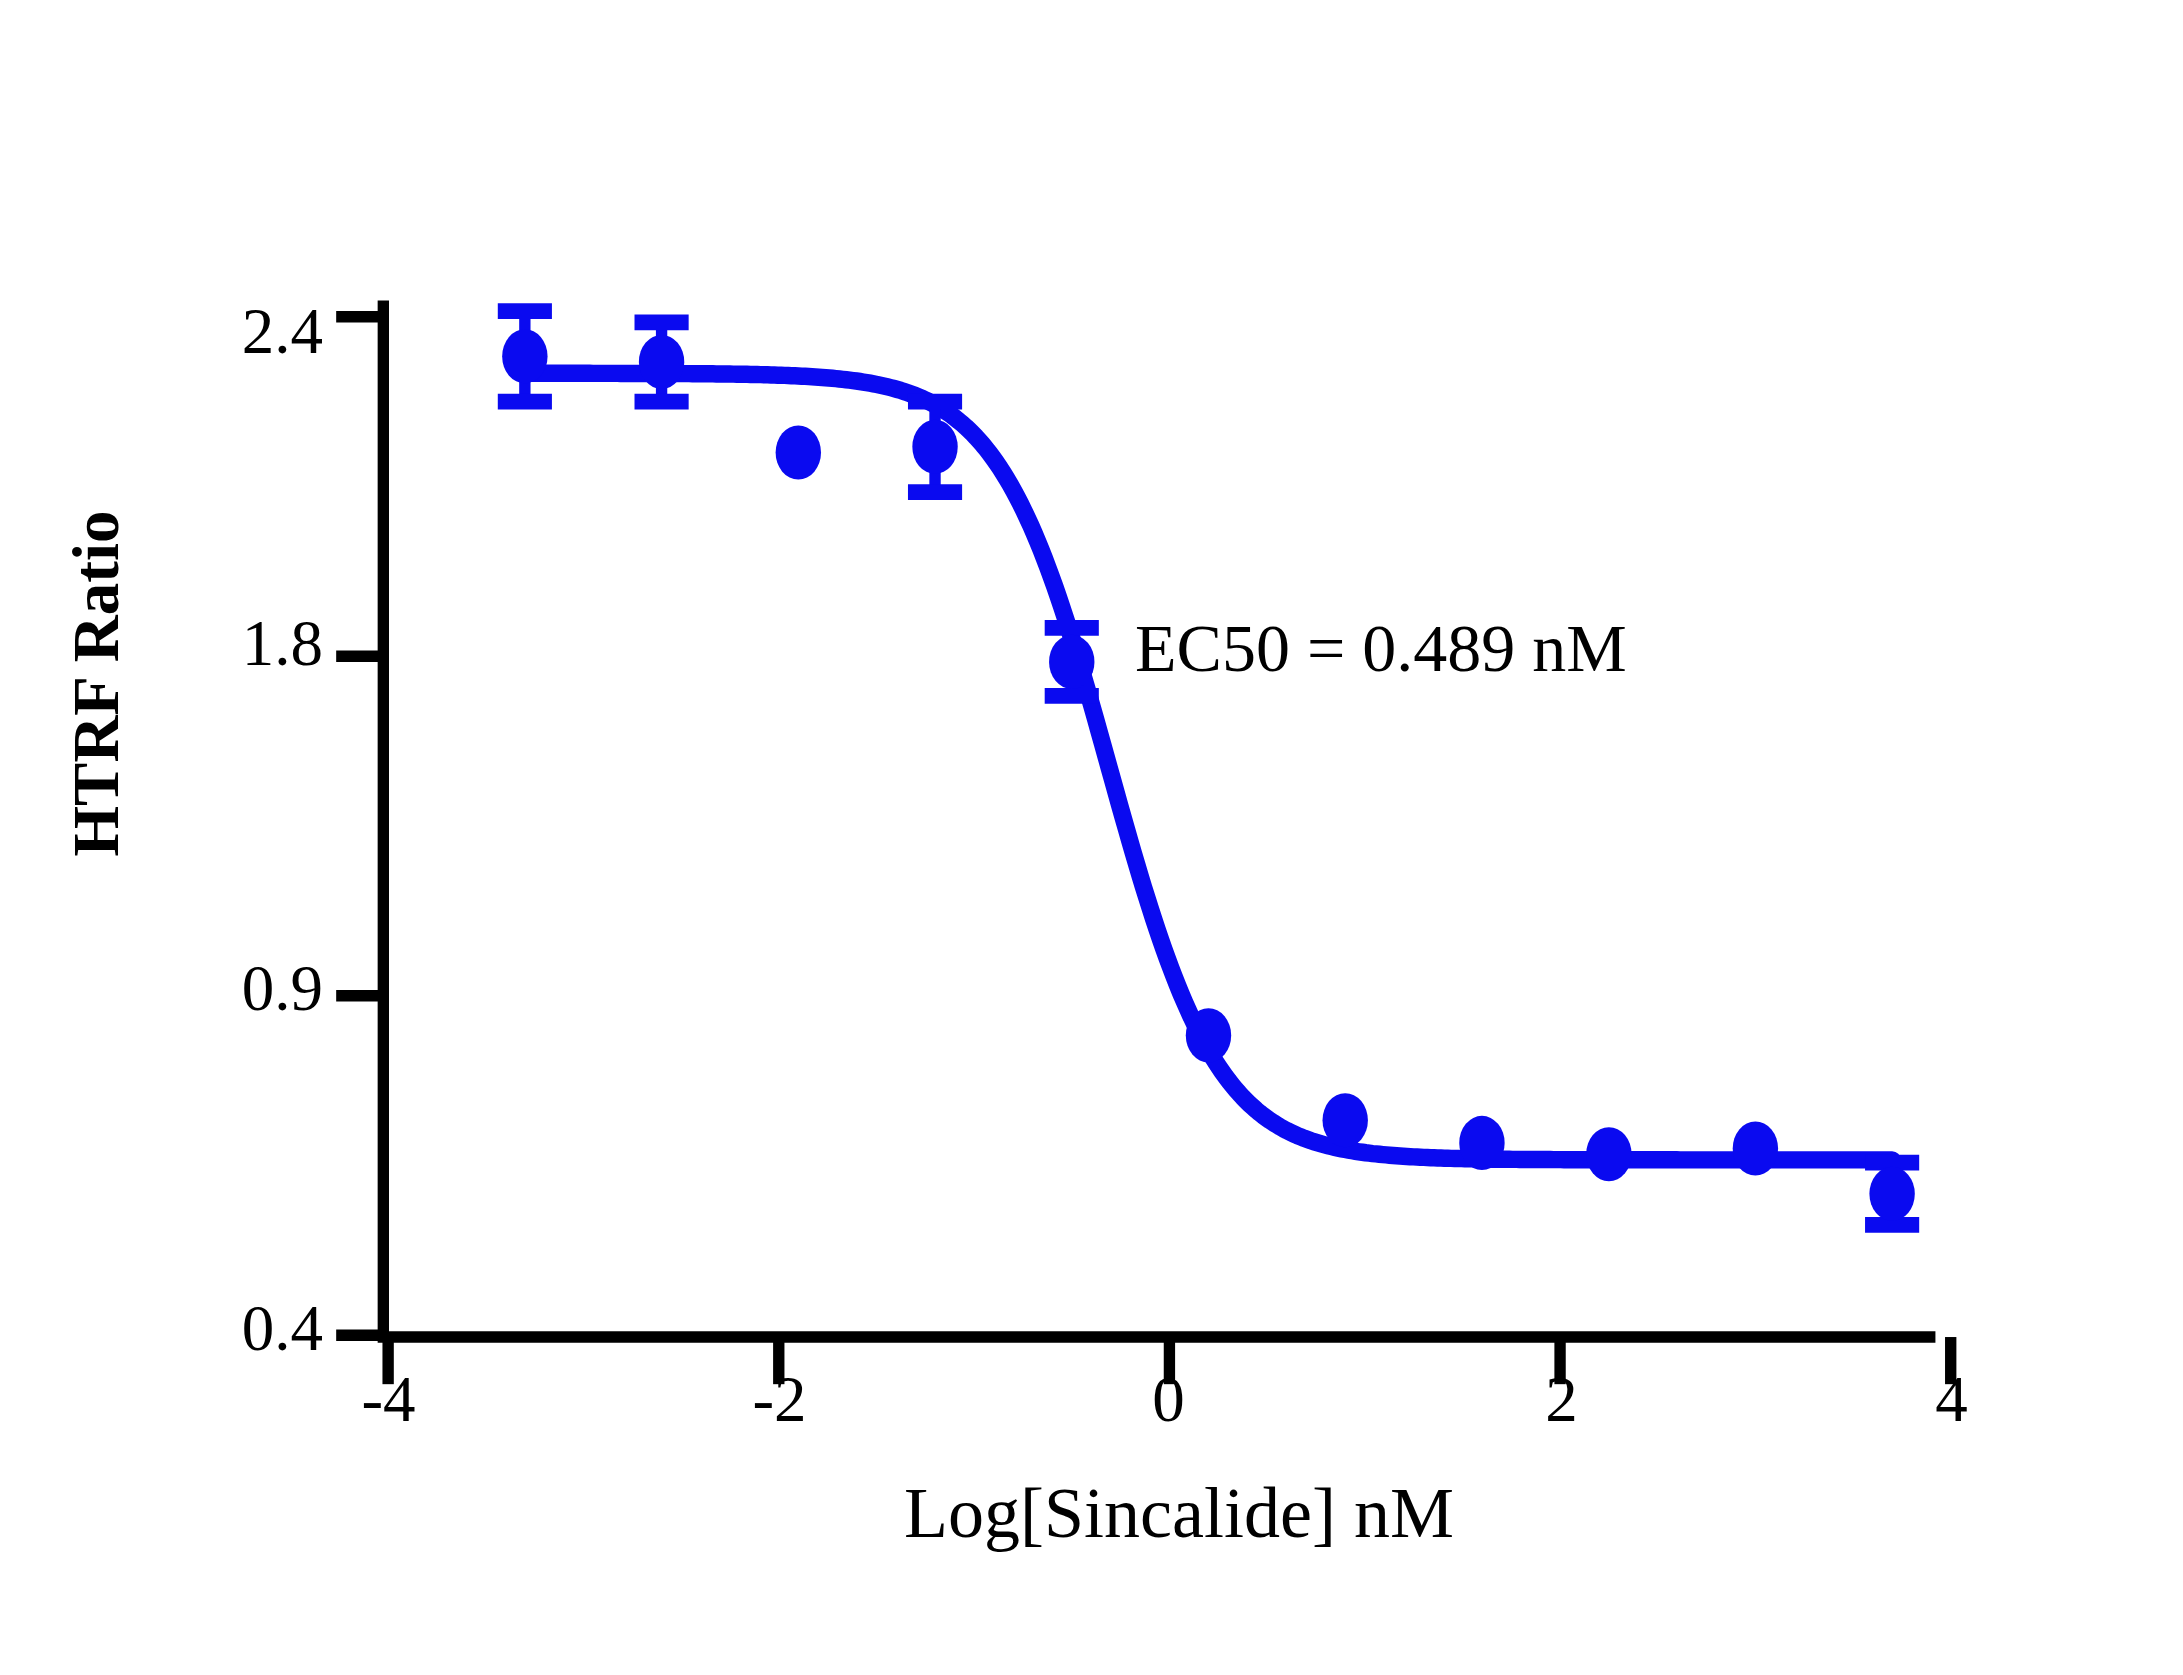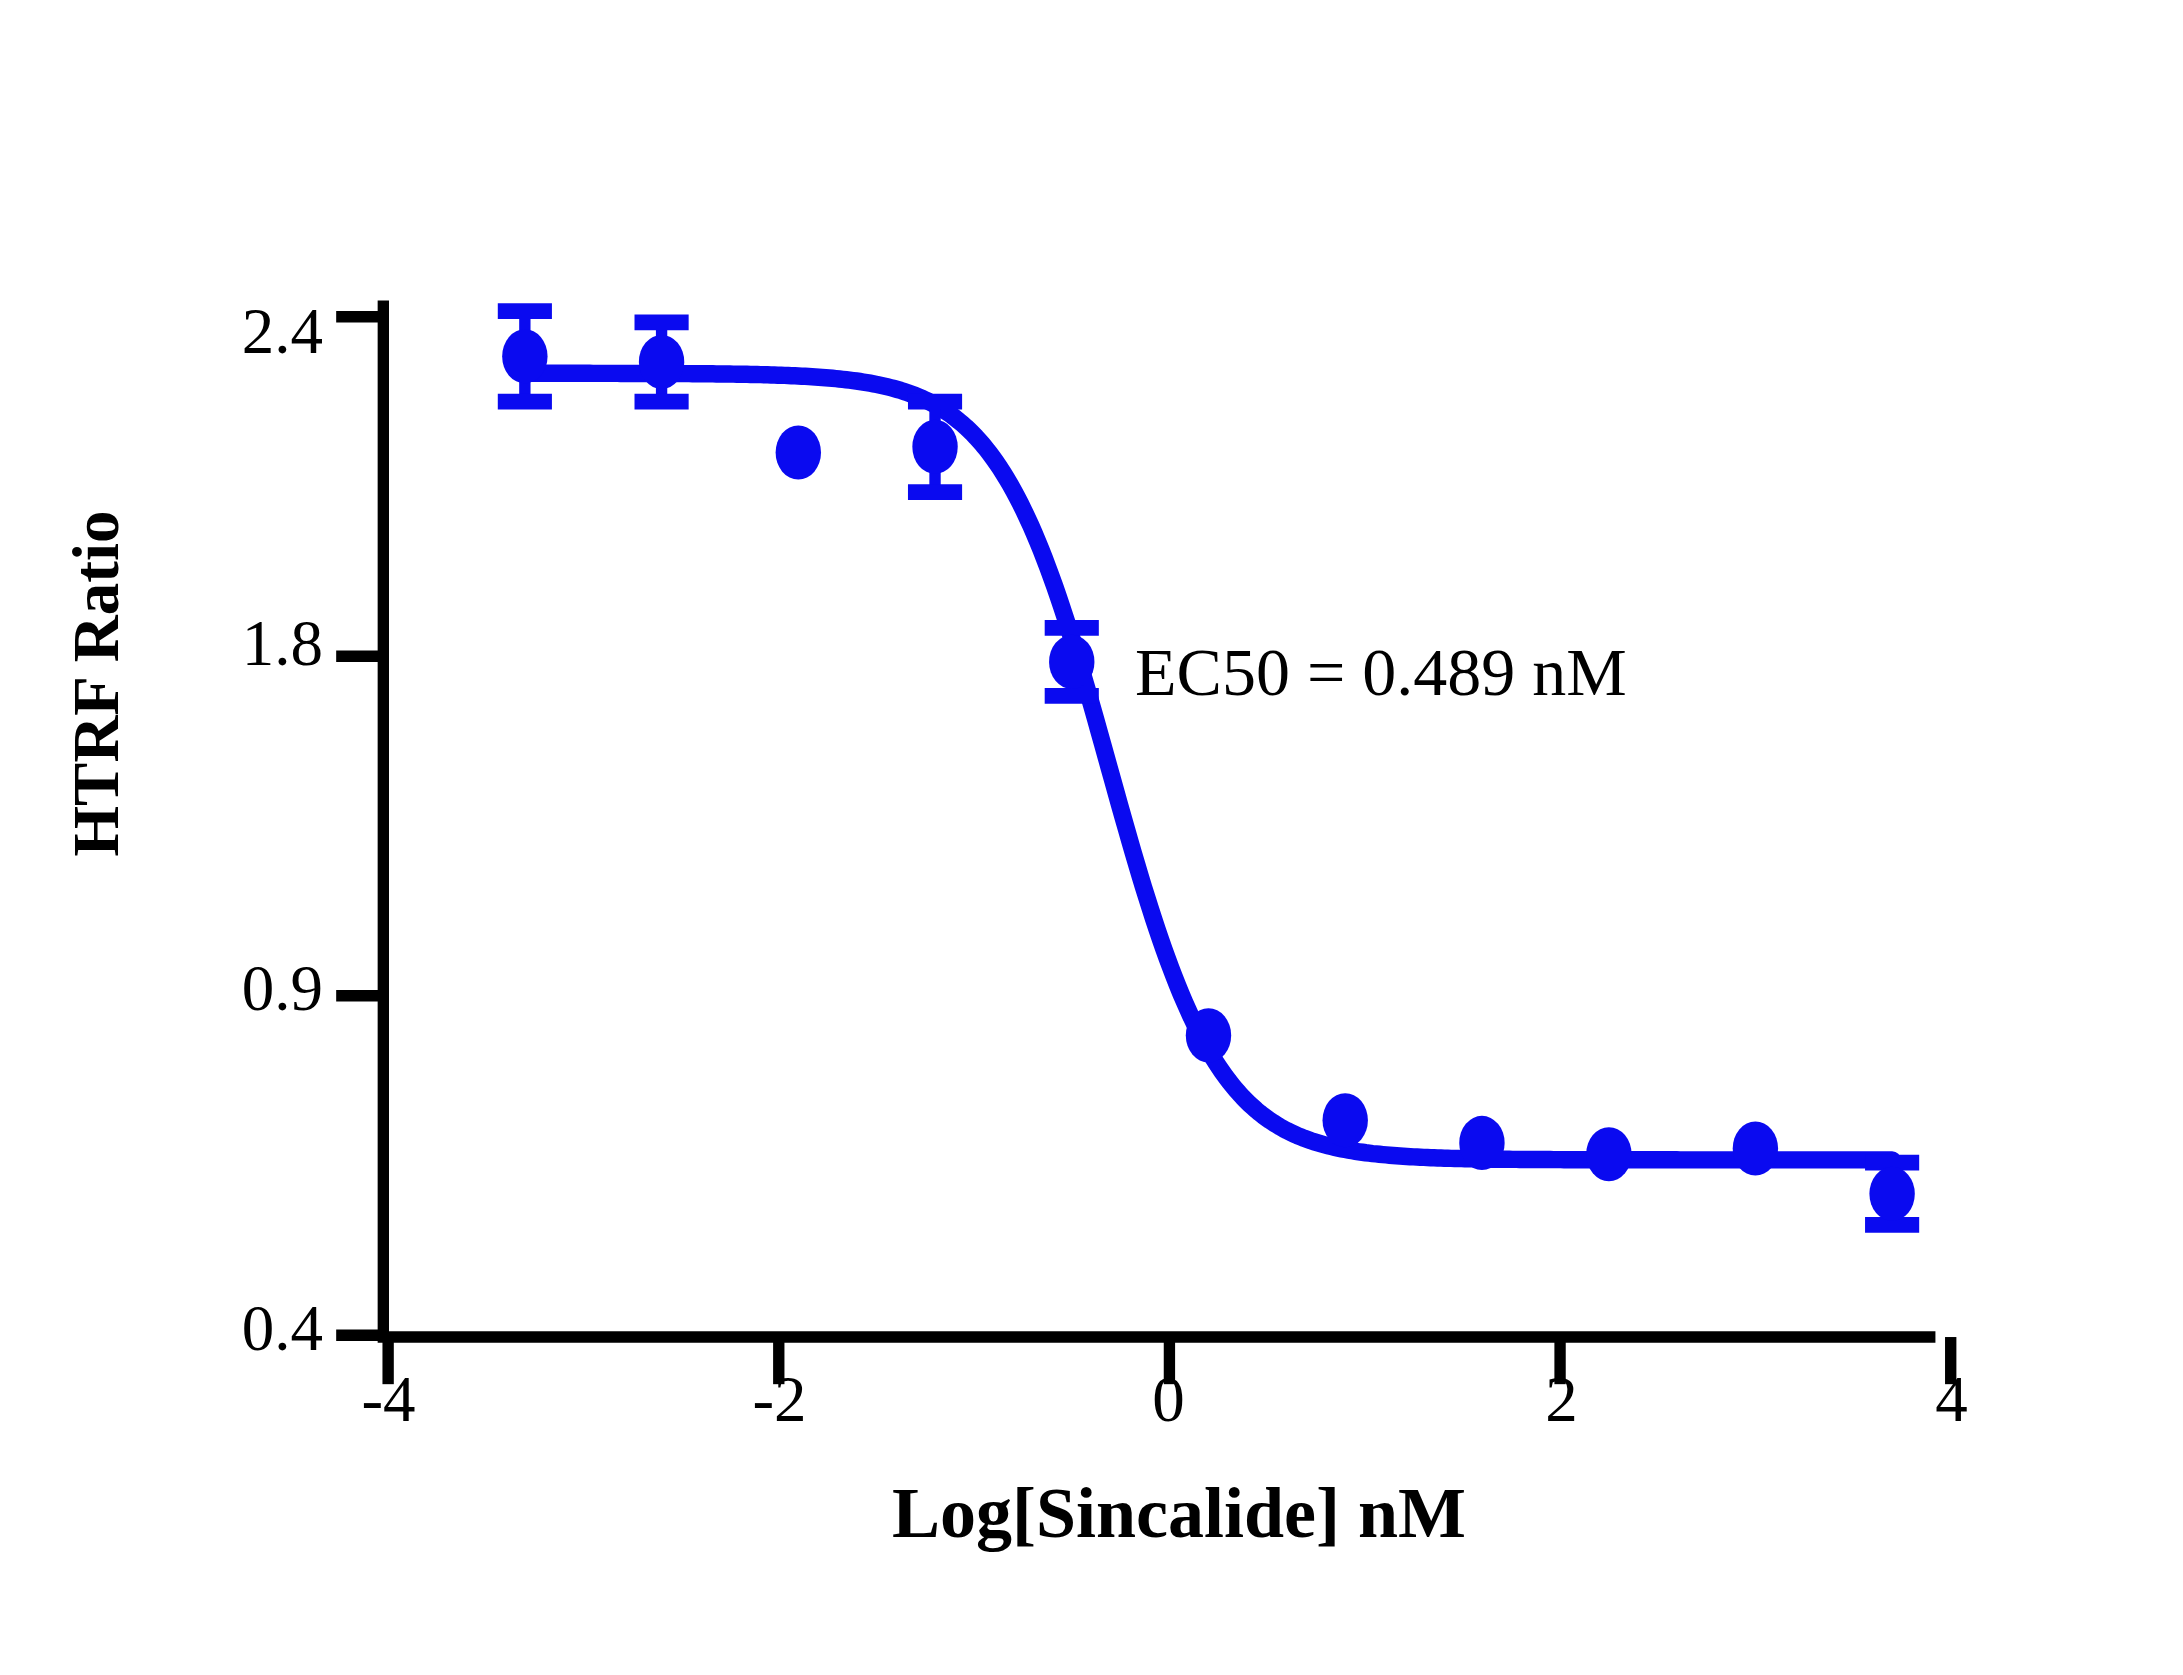--- a/index.html
+++ b/index.html
@@ -19,36 +19,36 @@
     width:524px;text-align:center;
     transform:rotate(-90deg);transform-origin:center center;
     font-family:"Liberation Serif",serif;
     font-weight:bold;font-size:65px;white-space:nowrap;color:#000;
   }
 
   #x-axis-title{
     position:absolute;left:502px;top:1472px;width:1354px;
     text-align:center;
     font-family:"Liberation Serif",serif;
-    font-weight:bold;font-size:72px;white-space:nowrap;color:#000;
+    font-weight:normal;font-size:72px;white-space:nowrap;color:#000;
   }
 
   .ytick-label{
     position:absolute;text-align:right;width:227px;
     font-family:"Liberation Serif",serif;
     font-size:65px;color:#000;line-height:1;
   }
   .xtick-label{
     position:absolute;text-align:center;width:175px;
     font-family:"Liberation Serif",serif;
     font-size:65px;color:#000;line-height:1;
   }
 
   #ec50-annotation{
-    position:absolute;left:1135px;top:633px;
+    position:absolute;left:1135px;top:609px;
     font-family:"Liberation Serif",serif;
     font-size:68px;white-space:nowrap;color:#000;
   }
 
   #plot-svg{position:absolute;left:0;top:0;width:2293px;height:1676px;}
 </style>
 </head>
 <body>
 
 <div id="root">

